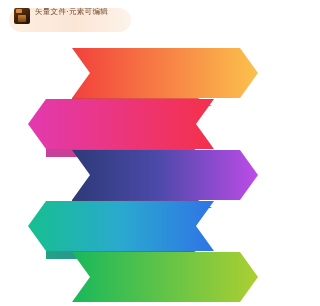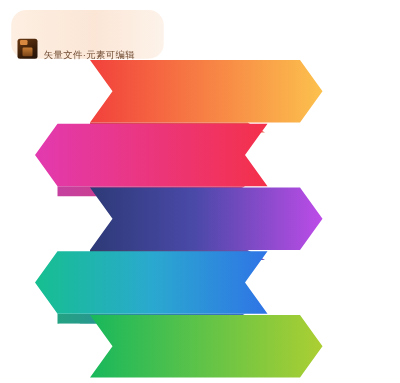--- a/index.html
+++ b/index.html
@@ -8,24 +8,24 @@
     width:280px;height:306px;
     background:#ffffff;
     font-family:"Liberation Sans","DejaVu Sans",sans-serif;
     overflow:hidden;
     position:relative;
   }
 
   
   #badge{
     position:absolute;left:9px;top:8px;
-    width:122px;height:39px;
+    width:122px;height:24px;
     border-radius:12px;
     background:linear-gradient(90deg,#fdefe2 0%,#fbe6d6 55%,#fdf3ea 100%);
-    display:flex;align-items:flex-end;
+    display:flex;align-items:flex-start;
     box-sizing:border-box;
     padding:0 8px 0 5px;
   }
   #badge-icon{
     width:16px;height:16px;flex:0 0 16px;
     border-radius:2px;
     background:linear-gradient(150deg,#6b3a12 0%,#3a1d08 60%,#21120a 100%);
     position:relative;
     margin-right:5px;
   }

